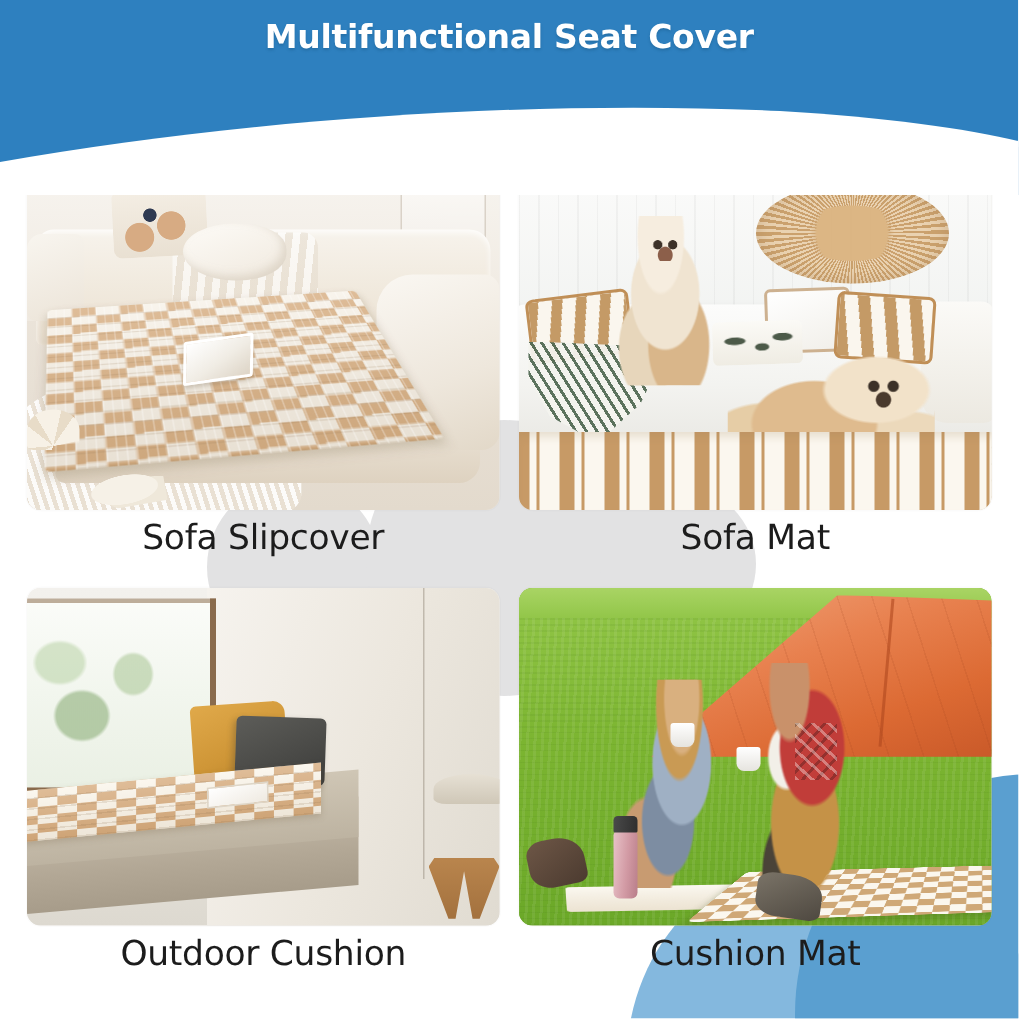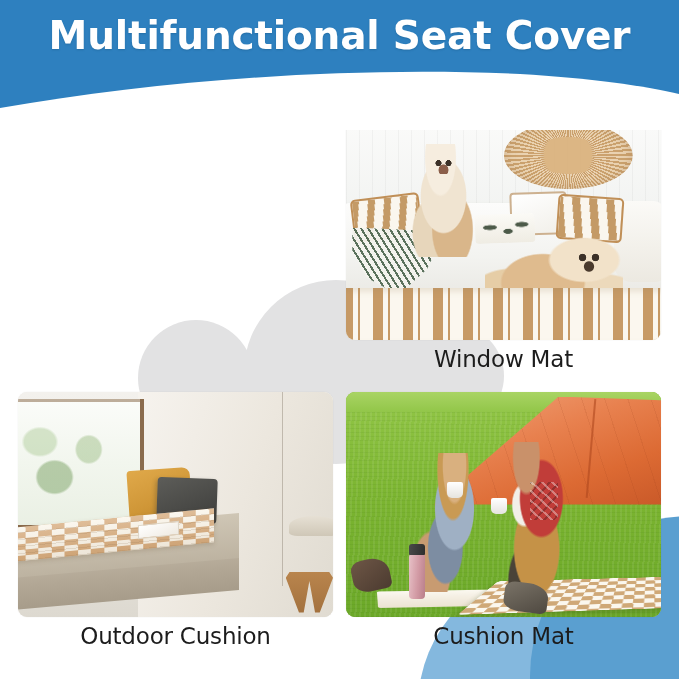--- a/index.html
+++ b/index.html
@@ -31,21 +31,21 @@
   }
   .header-svg { position: absolute; top: 0; left: 0; display: block; }
 
   .header-title {
     position: absolute;
     top: 13px;
     left: 0;
     width: 679px;
     text-align: center;
     font-family: "DejaVu Sans", "Liberation Sans", sans-serif;
-    font-size: 39px;
+    font-size: 22px;
     font-weight: bold;
     color: #ffffff;
     letter-spacing: -0.2px;
     text-shadow: 0 1px 2px rgba(18,70,110,0.30);
     z-index: 6;
     white-space: nowrap;
   }
 
   
   .decor-layer {
@@ -536,40 +536,61 @@
       <path d="M0,130 L0,112 C150,86 330,70 500,76 C580,79 640,88 679,98 L679,130 Z" fill="#6aa8d6" opacity="0.95"></path>
       <path d="M0,130 L0,108 C160,80 350,66 520,74 C590,78 645,86 679,94 L679,130 Z" fill="#ffffff"></path>
     </svg>
     <div class="header-title">Multifunctional Seat Cover</div>
   </div>
 
   <div class="grid">
 
     <div class="row">
 
+      <div class="cell left">
+        <div class="photo">
+          <div class="photo-inner">
+            <div class="p1-bg"></div>
+            <div class="p1-wall"></div>
+            <div class="p1-wall-panel"></div>
+            <div class="p1-rug"></div>
+            <div class="p1-sofa-back"></div>
+            <div class="p1-arm-l"></div>
+            <div class="p1-sofa-base"></div>
+            <div class="p1-arm-r"></div>
+            <div class="p1-pillow"></div>
+            <div class="p1-bolster"></div>
+            <div class="p1-cover"></div>
+            <div class="p1-book"></div>
+            <div class="p1-shell"></div>
+            <div class="p1-slippers"></div>
+          </div>
+        </div>
+        <div class="caption">Sofa Slipcover</div>
+      </div>
 
       <div class="cell right">
         <div class="photo">
           <div class="photo-inner">
             <div class="p2-bg"></div>
             <div class="p2-wall"></div>
             <div class="p2-sunburst"></div>
             <div class="p2-sofa"></div>
             <div class="p2-sofa-arm-r"></div>
             <div class="p2-cushion"></div>
             <div class="p2-cushion-w"></div>
             <div class="p2-cushion-r"></div>
             <div class="p2-cushion-leaf"></div>
             <div class="p2-throw"></div>
             <div class="p2-dog1"></div>
             <div class="p2-dog2"></div>
             <div class="p2-mat"></div>
           </div>
         </div>
-        <div class="caption">Window Mat</div>
+        <div class="caption">Sofa Mat</div>
       </div>
 
     </div>
 
     <div class="row">
 
       <div class="cell left">
         <div class="photo">
           <div class="photo-inner">
             <div class="p3-bg"></div>

